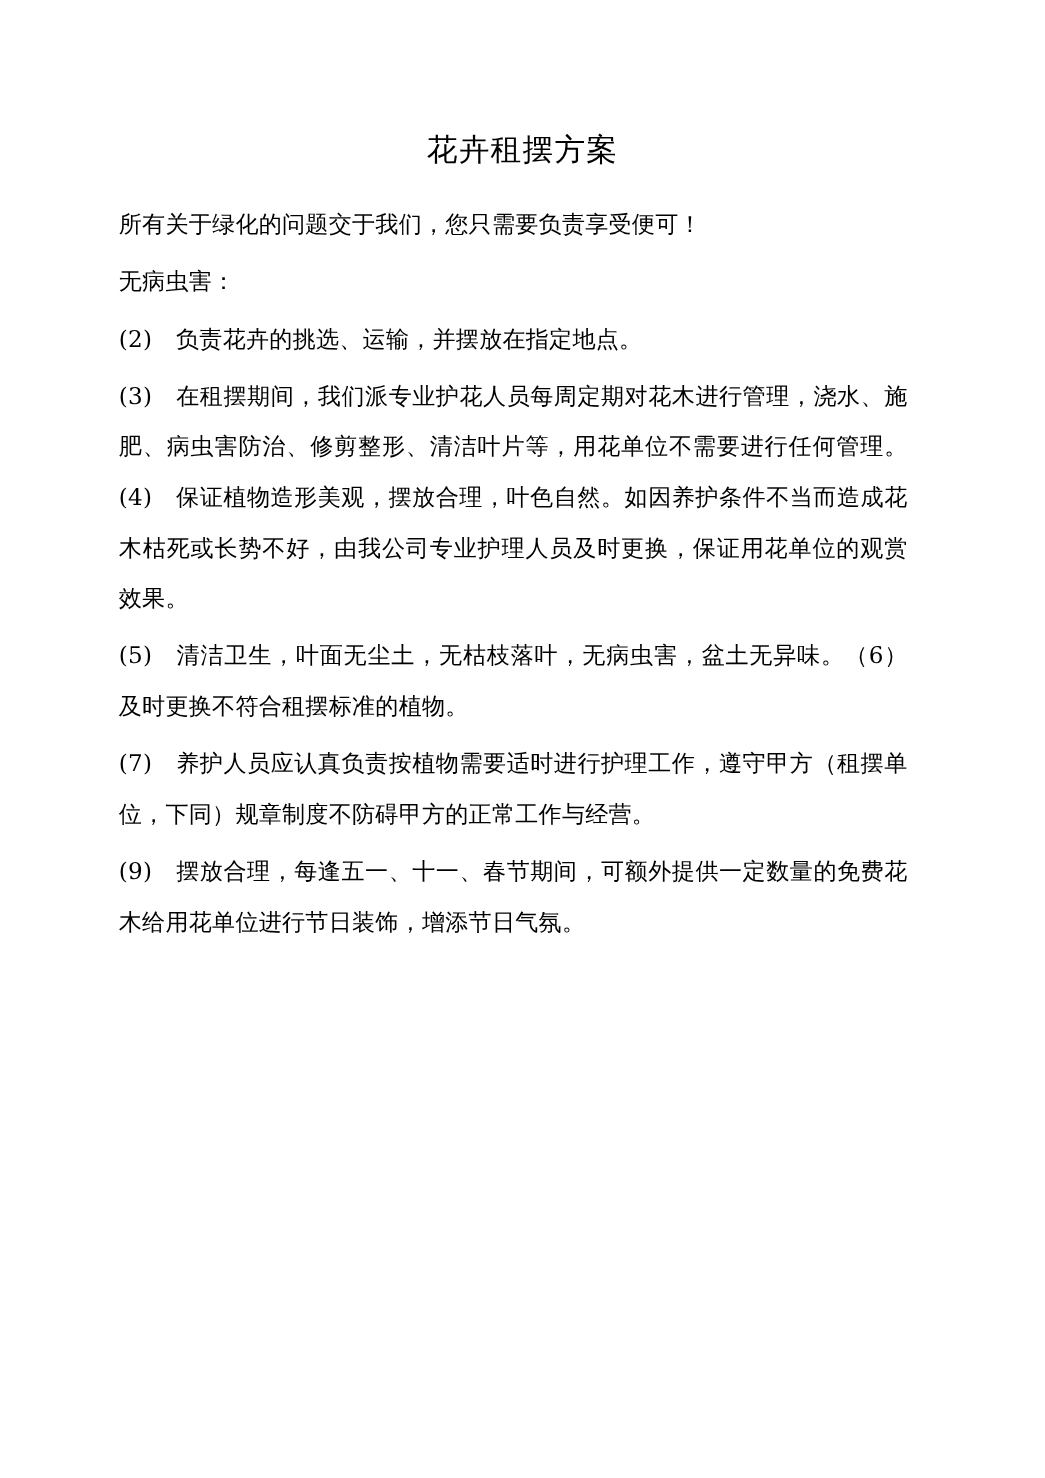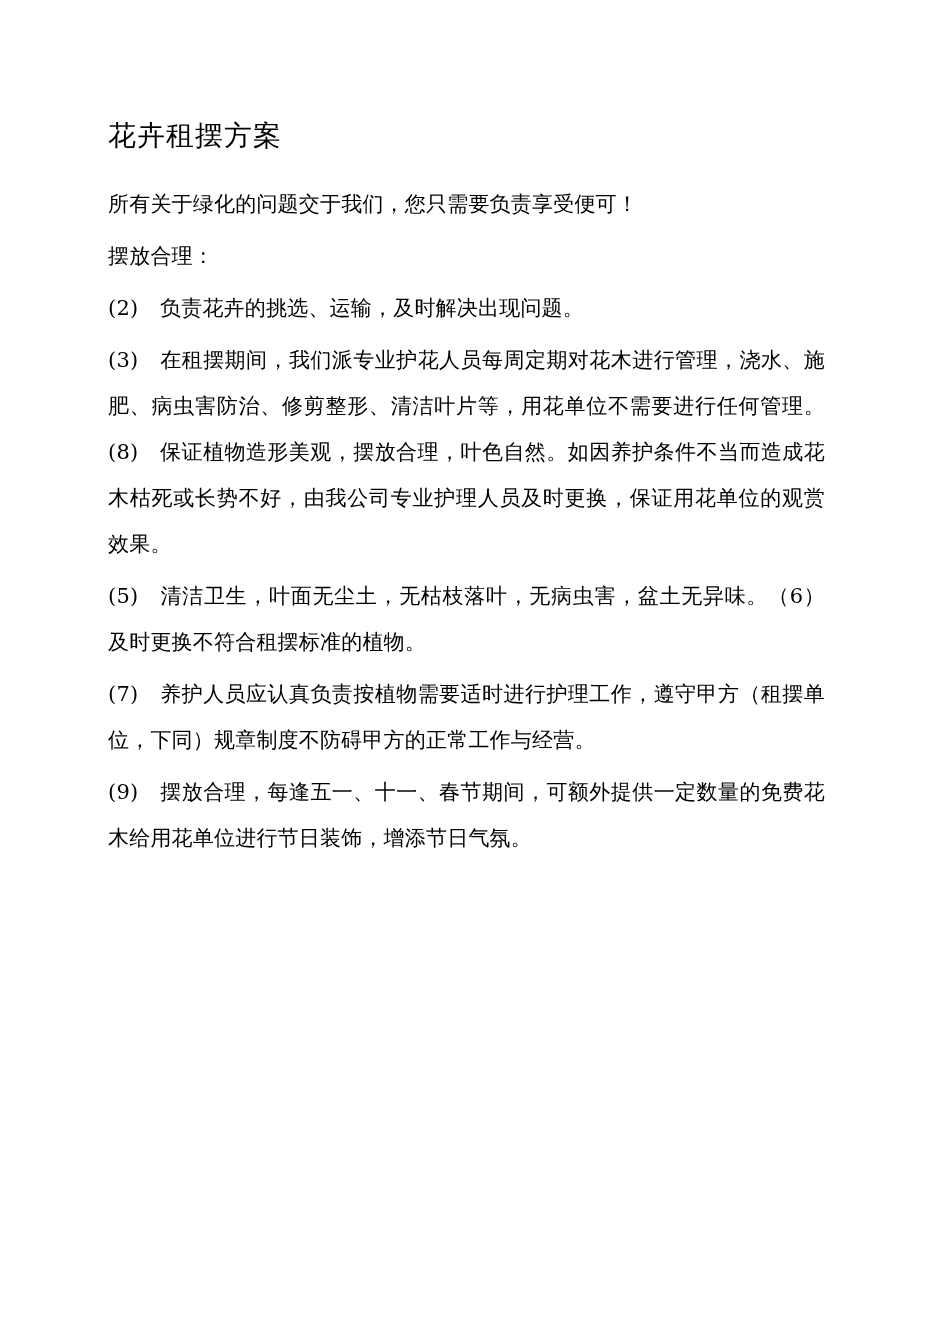--- a/index.html
+++ b/index.html
@@ -15,20 +15,21 @@
     overflow: hidden;
   }
   .page {
     box-sizing: border-box;
     width: 950px;
     height: 1344px;
     padding: 96px 108px 60px 108px;
     background: #ffffff;
   }
   .doc-title {
+    text-align: center;
     font-size: 28px;
     line-height: 1.4;
     font-weight: normal;
     margin: 20px 0 26px 0;
     letter-spacing: 1px;
   }
   .para {
     font-size: 21px;
     line-height: 46px;
     margin: 0 17px 6px 0;
@@ -46,29 +47,29 @@
   }
 </style>
 </head>
 <body>
 
 <div class="page">
 
   <h1 class="doc-title">花卉租摆方案</h1>
 
   <p class="para">所有关于绿化的问题交于我们，您只需要负责享受便可！</p>
-  <p class="para">摆放合理：</p>
+  <p class="para">无病虫害：</p>
 
 
   <p class="para">
-    <span class="marker">(2)</span><span class="spacer"></span><span>负责花卉的挑选、运输，及时解决出现问题。</span>
+    <span class="marker">(2)</span><span class="spacer"></span><span>负责花卉的挑选、运输，并摆放在指定地点。</span>
   </p>
 
   <p class="para">
-    <span class="marker">(3)</span><span class="spacer"></span><span>在租摆期间，我们派专业护花人员每周定期对花木进行管理，浇水、施肥、病虫害防治、修剪整形、清洁叶片等，用花单位不需要进行任何管理。(8)　保证植物造形美观，摆放合理，叶色自然。如因养护条件不当而造成花木枯死或长势不好，由我公司专业护理人员及时更换，保证用花单位的观赏效果。</span>
+    <span class="marker">(3)</span><span class="spacer"></span><span>在租摆期间，我们派专业护花人员每周定期对花木进行管理，浇水、施肥、病虫害防治、修剪整形、清洁叶片等，用花单位不需要进行任何管理。(4)　保证植物造形美观，摆放合理，叶色自然。如因养护条件不当而造成花木枯死或长势不好，由我公司专业护理人员及时更换，保证用花单位的观赏效果。</span>
   </p>
 
   <p class="para">
     <span class="marker">(5)</span><span class="spacer"></span><span>清洁卫生，叶面无尘土，无枯枝落叶，无病虫害，盆土无异味。（6）及时更换不符合租摆标准的植物。</span>
   </p>
 
   <p class="para">
     <span class="marker">(7)</span><span class="spacer"></span><span>养护人员应认真负责按植物需要适时进行护理工作，遵守甲方（租摆单位，下同）规章制度不防碍甲方的正常工作与经营。</span>
   </p>
 

